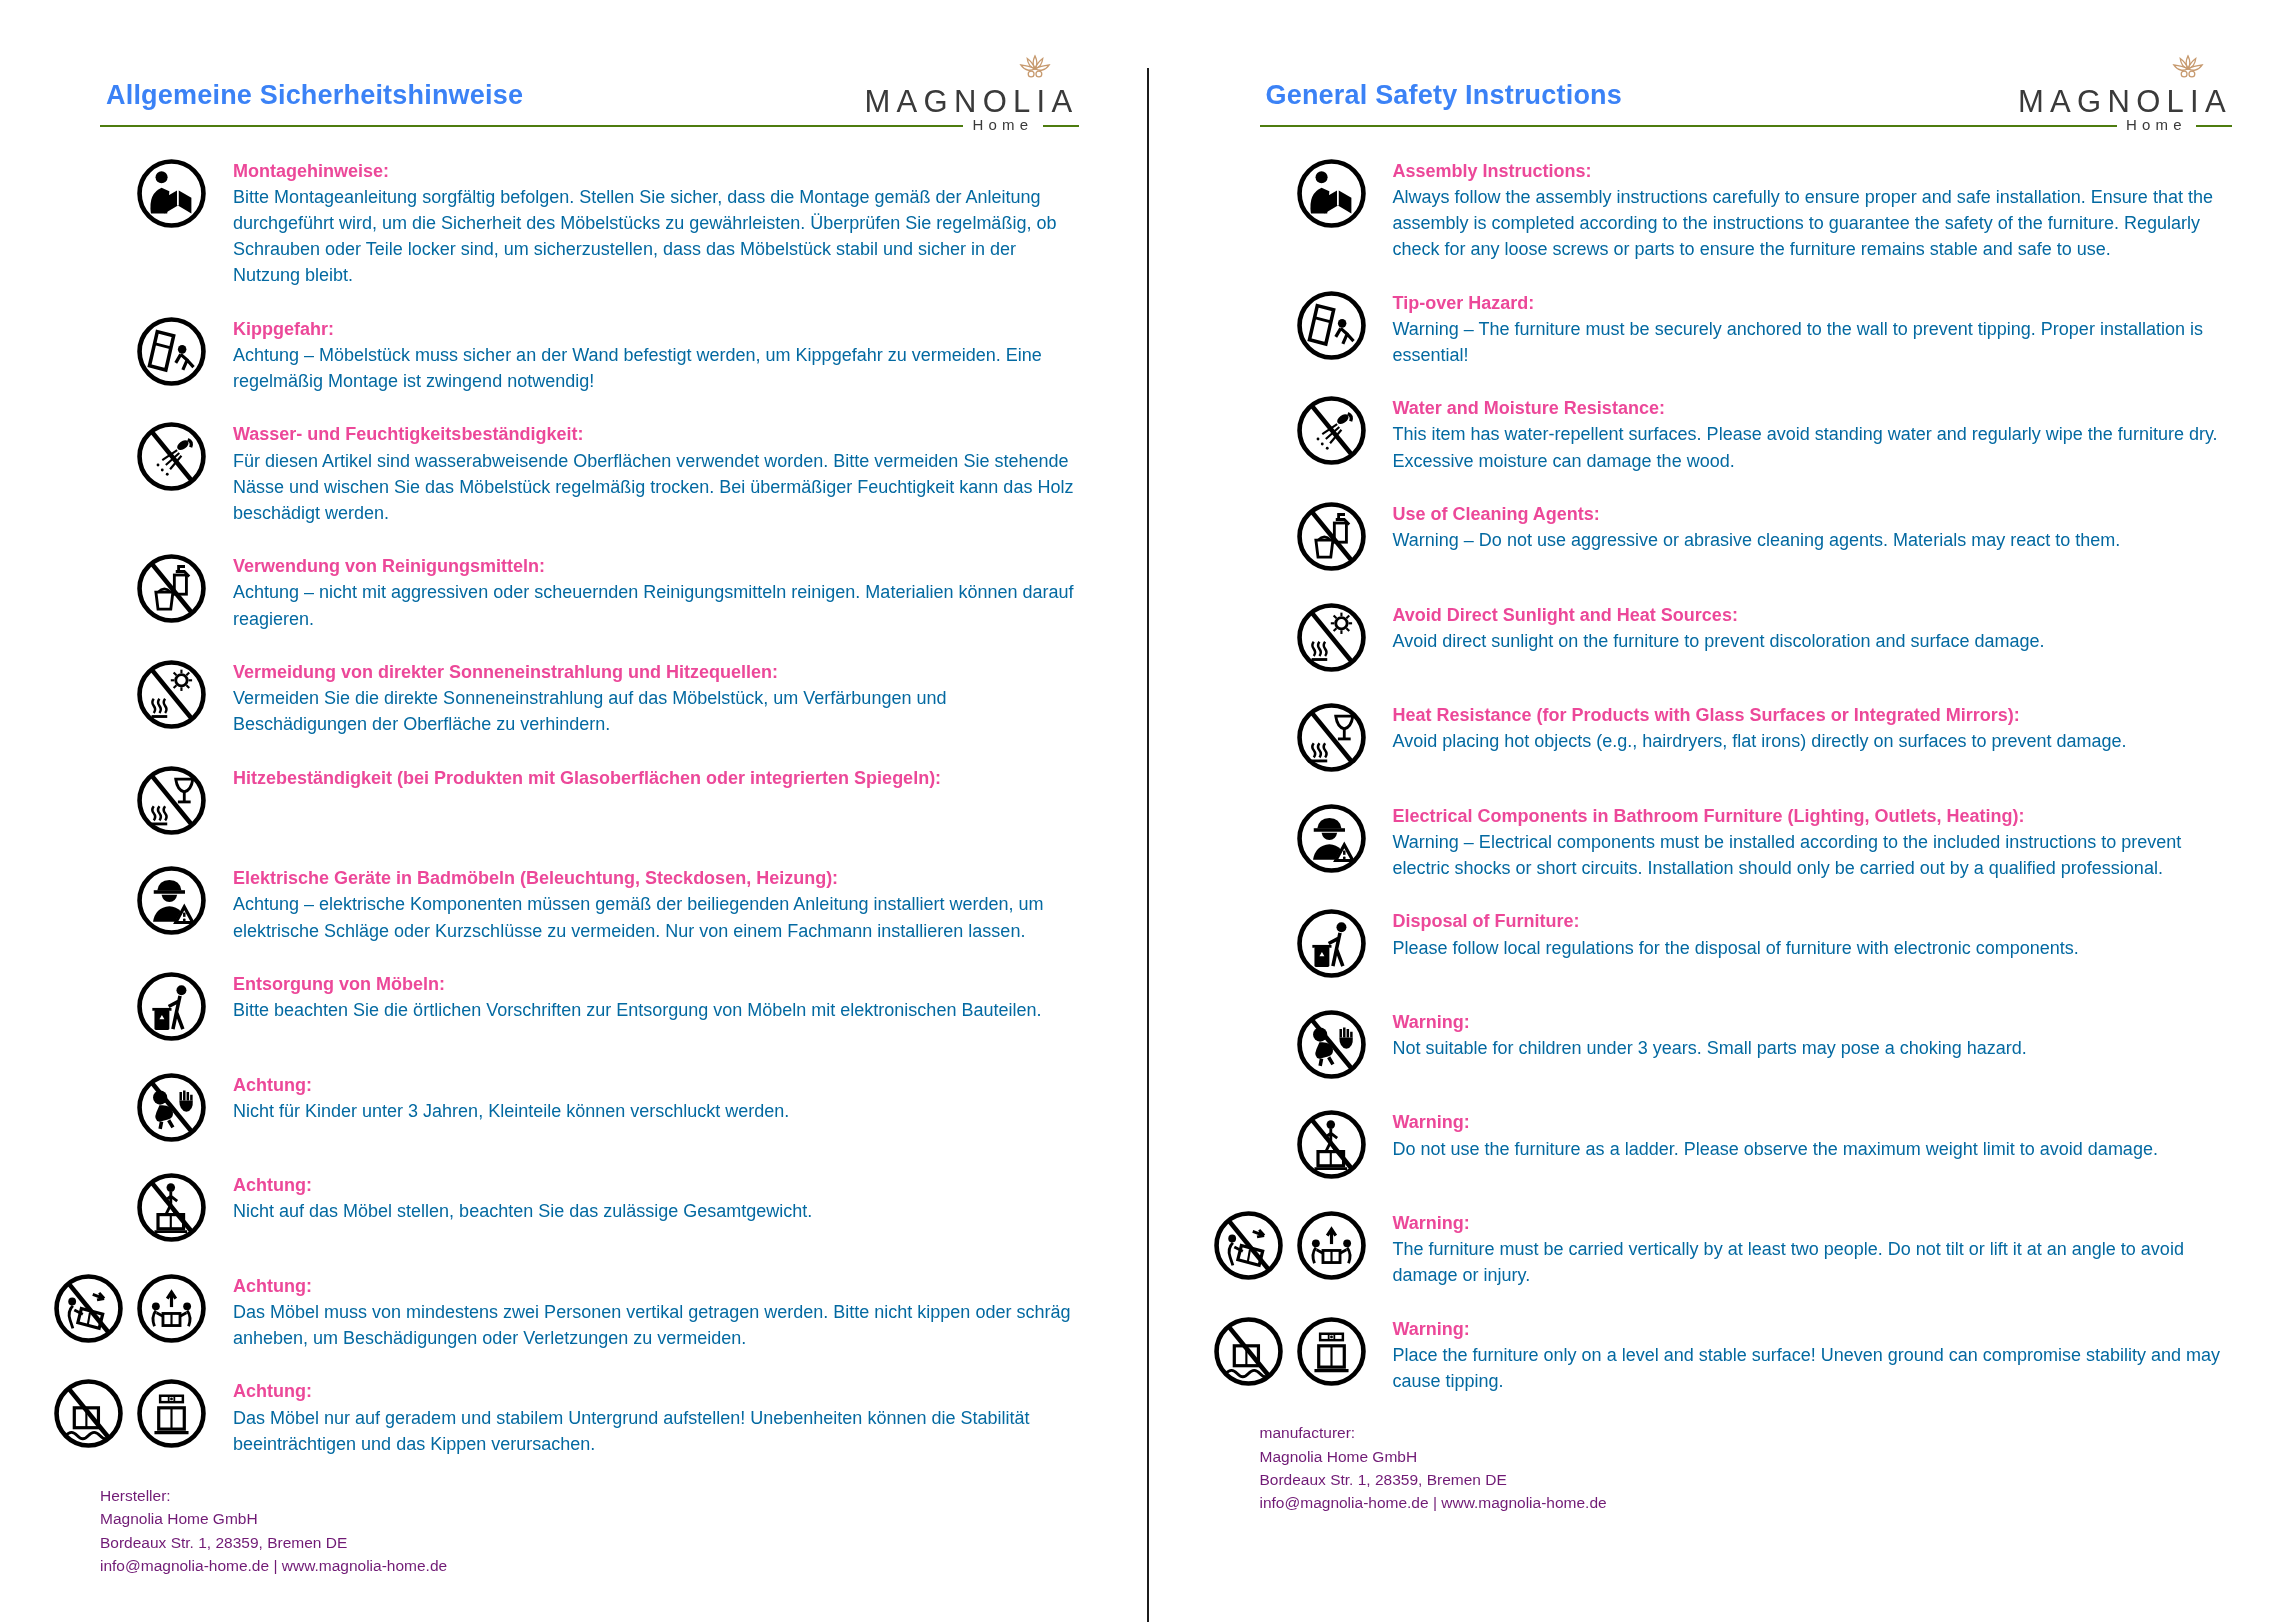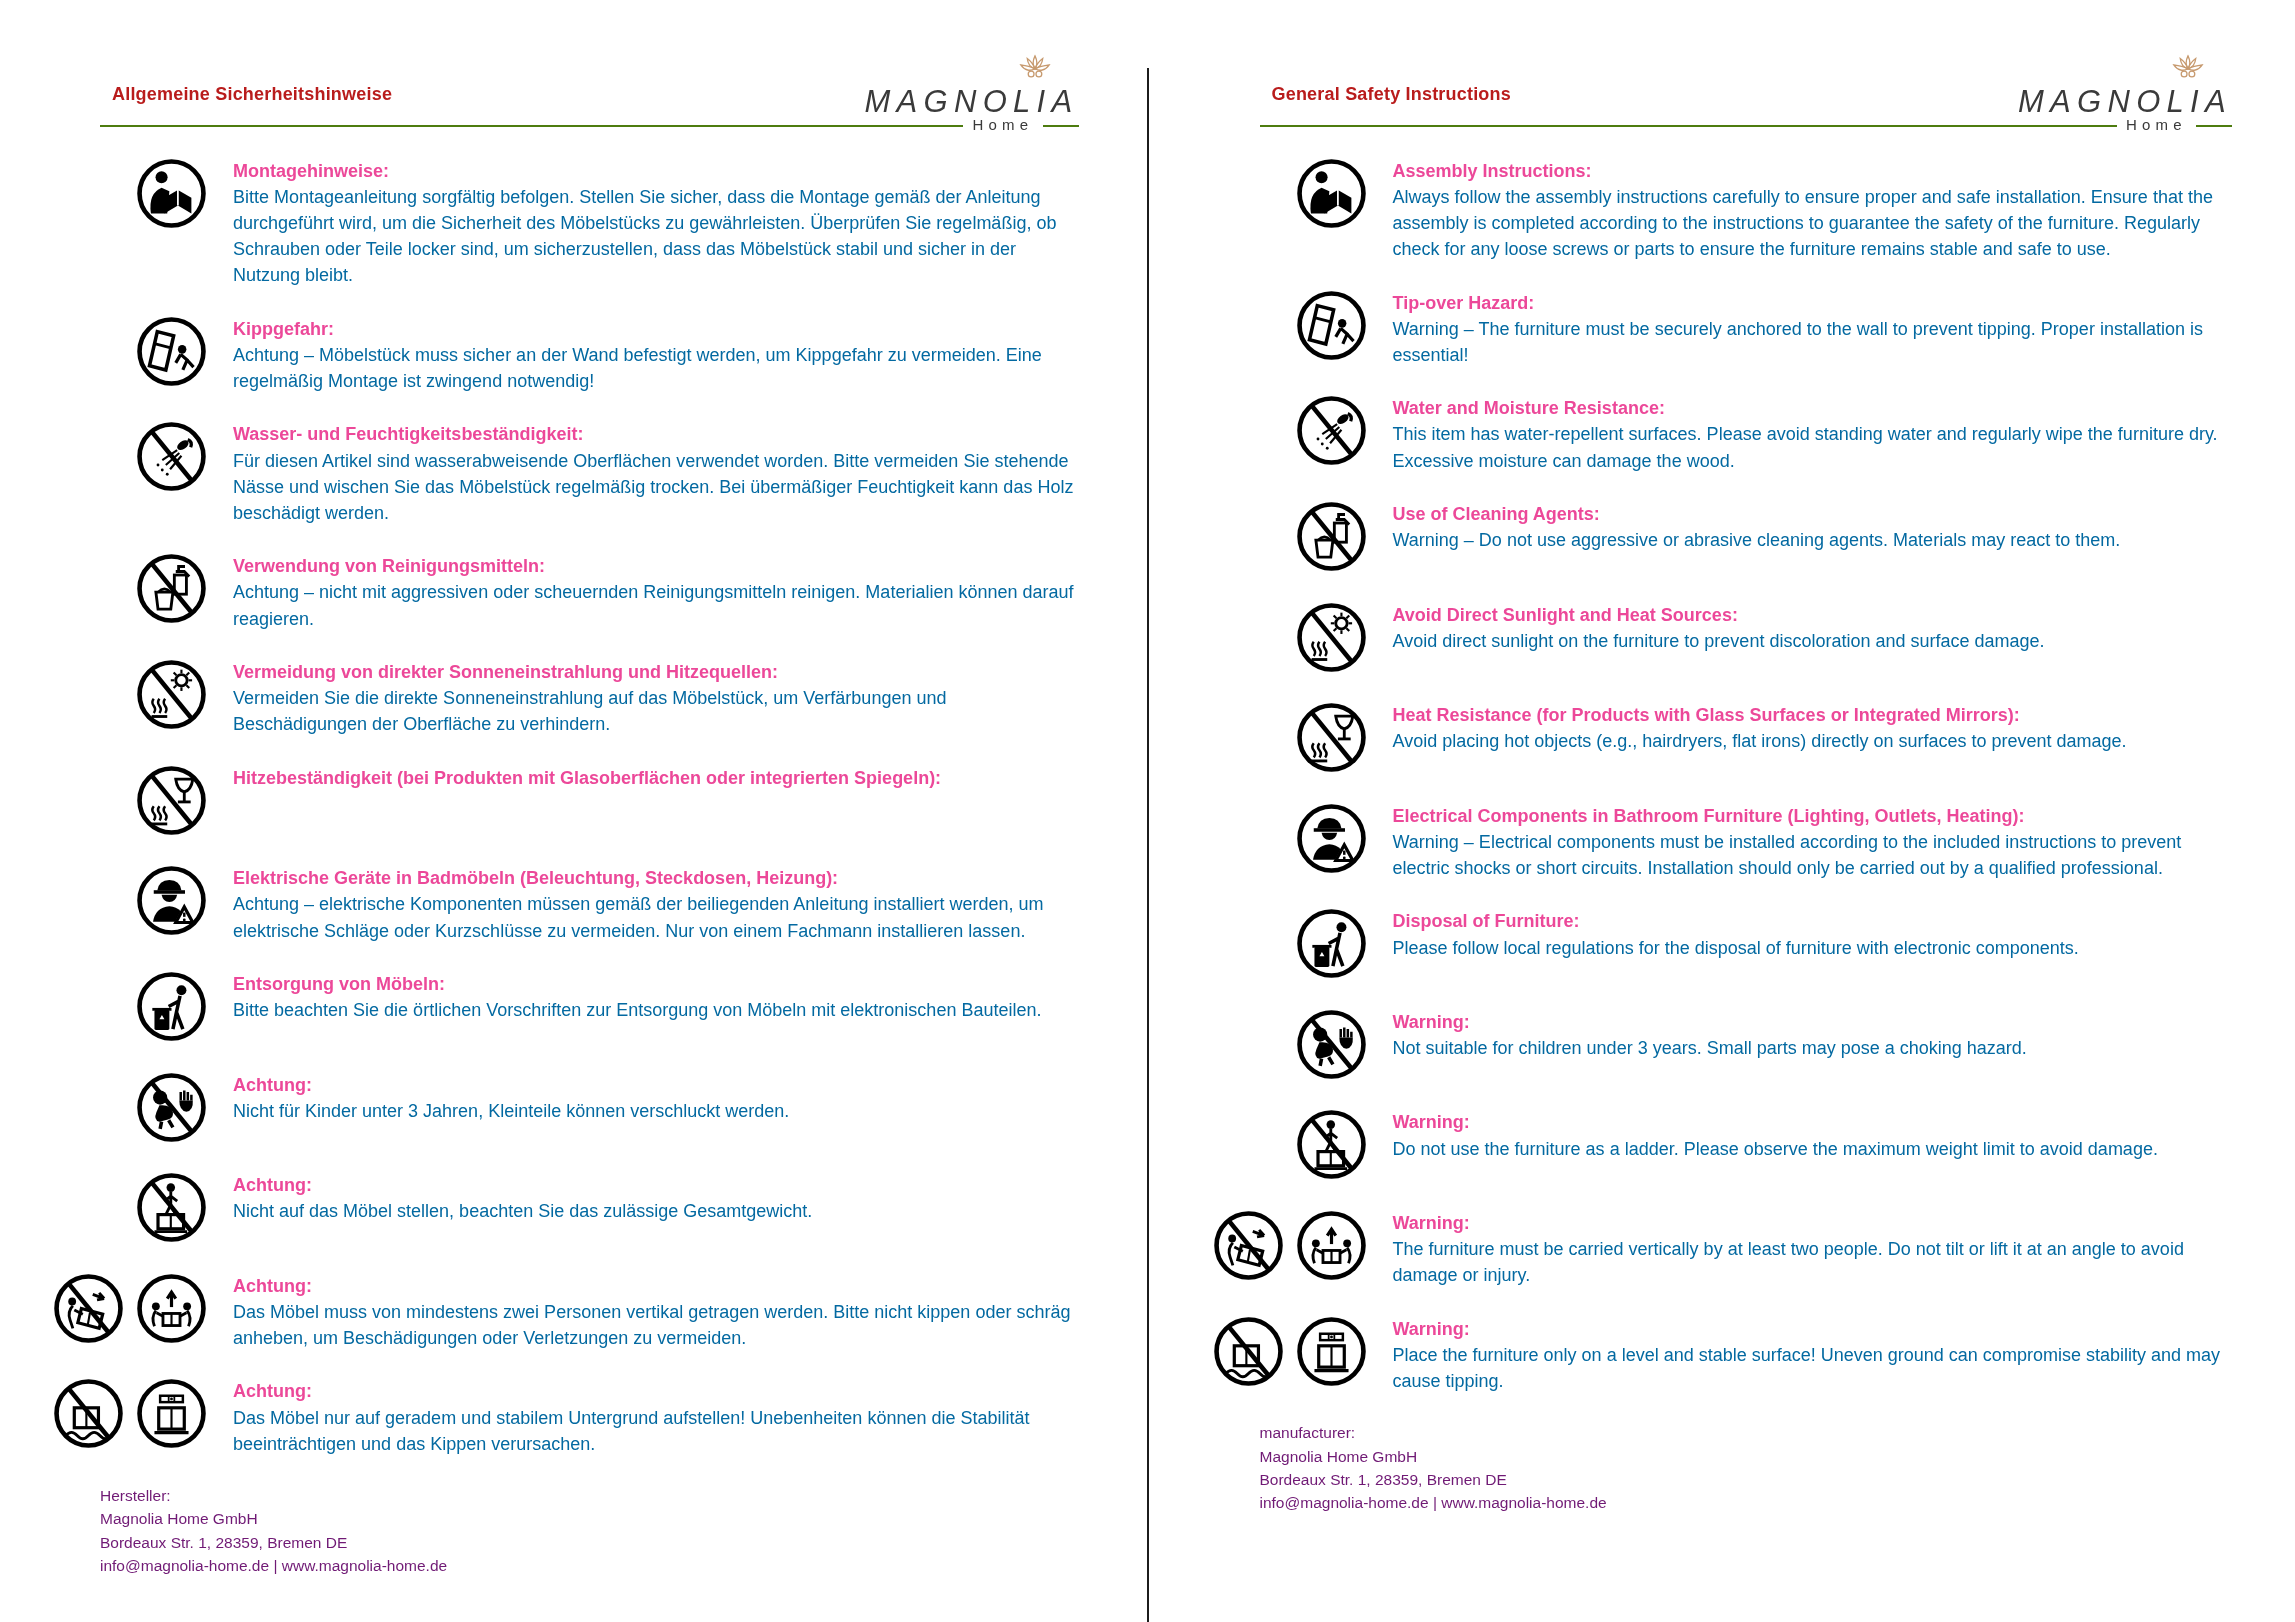--- a/index.html
+++ b/index.html
@@ -3,22 +3,22 @@
 <meta charset="utf-8">
 <style>
   html,body{margin:0;padding:0;background:#ffffff;}
   .page{width:2295px;height:1623px;position:relative;background:#fff;
         font-family:"Liberation Sans",sans-serif;color:#111;display:flex;overflow:hidden;}
   .divider{position:absolute;left:1147px;top:68px;width:2.3px;height:1555px;background:#1c1c1c;}
   .col{width:1148px;box-sizing:border-box;}
   .col.left{padding:55px 69px 0 100px;}
   .col.right{padding:55px 63px 0 112px;}
   .header{display:flex;justify-content:space-between;align-items:flex-end;}
-  h1.title{margin:12px;font-size:18px;font-weight:700;color:#b91c1c;letter-spacing:0.2px;}
-  .brand{position:relative;text-align:right;padding-top:31px;font-style:italic;}
+  h1.title{margin:6px;font-size:27px;font-weight:700;color:#3b82f6;letter-spacing:0.2px;}
+  .brand{position:relative;text-align:right;padding-top:31px;}
   .wordmark{font-size:31px;font-weight:300;letter-spacing:6.3px;color:#3a3a3a;line-height:1;}
   .flower{position:absolute;top:-3.4px;right:23px;width:42px;height:31px;}
   .rule{margin-top:8px;height:1.7px;background:#4d7c0f;position:relative;}
   .home{position:absolute;right:36px;top:-9.2px;background:#fff;padding:0 9.2px;
         font-size:15px;letter-spacing:5.2px;color:#3a3a3a;font-weight:400;}
   .sections{margin-top:31px;}
   .section{display:flex;align-items:flex-start;margin-bottom:27.5px;min-height:73px;}
   .icons{flex:none;width:107px;margin-right:26px;position:relative;height:71px;}
   .icons svg{position:absolute;top:0;width:71px;height:71px;}
   .content{flex:1;padding-top:0;}

